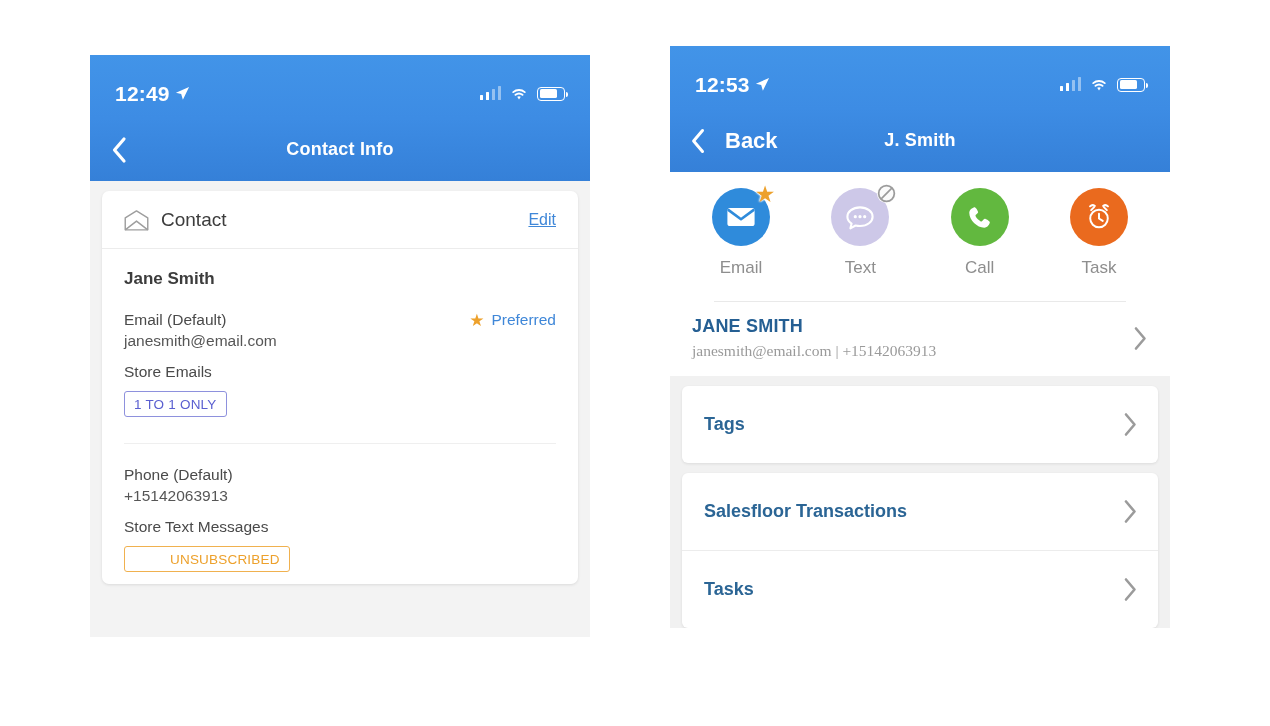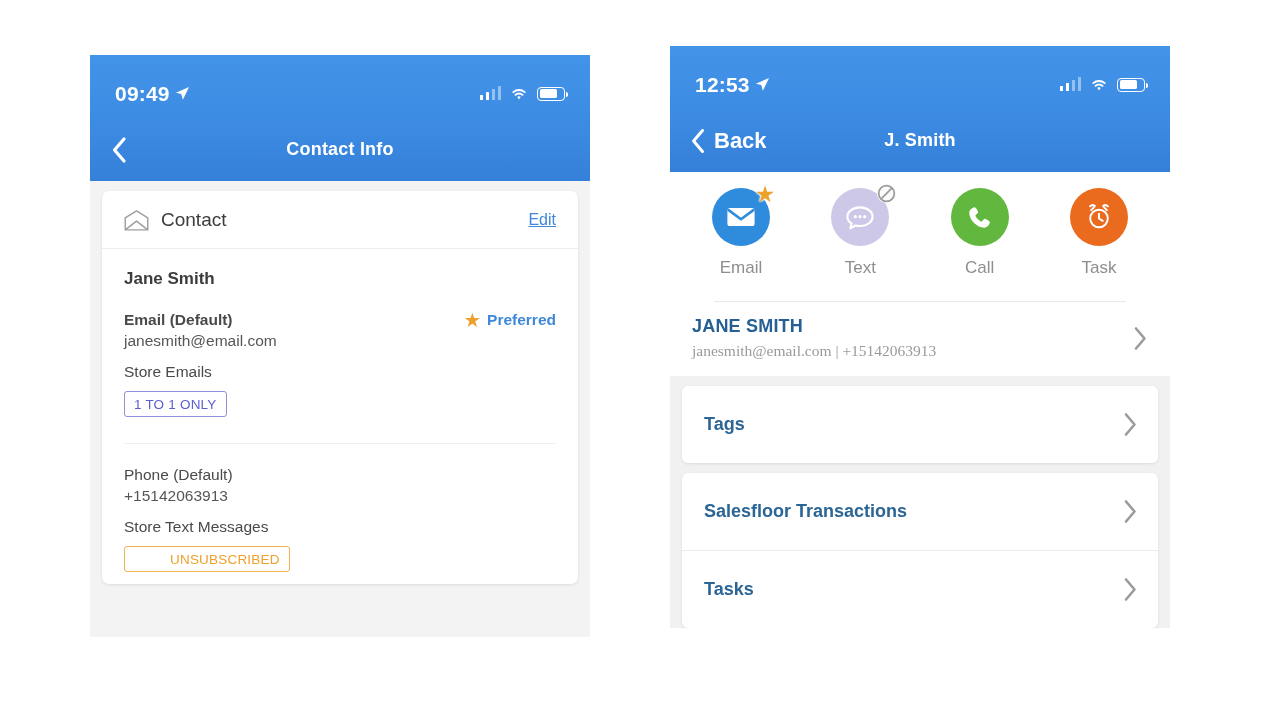--- a/index.html
+++ b/index.html
@@ -57,21 +57,21 @@
   
   .navbar {
     height: 63px;
     background: linear-gradient(180deg,#3d8ce4 0%,#3580d8 100%);
     display: flex; align-items: center;
     position: relative;
     color: #ffffff;
     padding: 0 20px;
   }
   .nav-back {
-    display: flex; align-items: center; gap: 8px;
+    display: flex; align-items: center; gap: 19px;
     font-size: 22px; font-weight: 600;
     position: relative; z-index: 2;
     cursor: pointer;
     text-align: center;
   }
   .chev-left { display:block; }
   .nav-title {
     position: absolute; left: 0; right: 0; top: 0; bottom: 0;
     display: flex; align-items: center; justify-content: center;
     font-size: 18px; font-weight: bold;
@@ -95,21 +95,21 @@
   }
   .card-head-left { display: flex; align-items: center; gap: 12px; }
   .card-head-title { font-size: 19px; color: #3c3c3c; font-weight: 500; }
   .edit-link {
     font-size: 16px; color: #3f87d8; text-decoration: underline;
     cursor: pointer;
   }
   .card-body { padding: 20px 22px 12px 22px; }
   .person-name { font-size: 17px; font-weight: bold; color: #3c3c3c; }
   .field-block { margin-top: 22px; }
-  .field-row { display: flex; align-items: flex-end; justify-content: space-between; font-weight: bold; }
+  .field-row { display: flex; align-items: flex-end; justify-content: space-between; }
   .field-label { font-size: 15.5px; color: #4a4a4a; }
   .field-value { font-size: 15.5px; color: #565656; margin-top: 3px; }
   .field-sublabel { font-size: 15.5px; color: #4a4a4a; margin-top: 13px; }
   .preferred {
     display: flex; align-items: center; gap: 7px;
     font-size: 15.5px; color: #3f87d8;
   }
   .star { color: #eda12c; font-size: 17px; line-height: 1; }
   .badge {
     display: inline-block; margin-top: 10px;
@@ -170,21 +170,21 @@
 </style>
 </head>
 <body>
 
 <div class="stage">
 
   <div class="phone" id="phone-left">
 
     <div class="statusbar">
       <div class="clock">
-        <span>09:49</span>
+        <span>12:49</span>
         <svg class="loc-arrow" width="15" height="15" viewBox="0 0 16 16">
           <path d="M15 1 L1 7.2 L6.6 8.6 L8.4 14.6 Z" fill="#ffffff"></path>
         </svg>
       </div>
       <div class="sb-right">
         <div class="bars">
           <i></i>
             <i></i>
             <i class="dim"></i>
             <i class="dim"></i>

